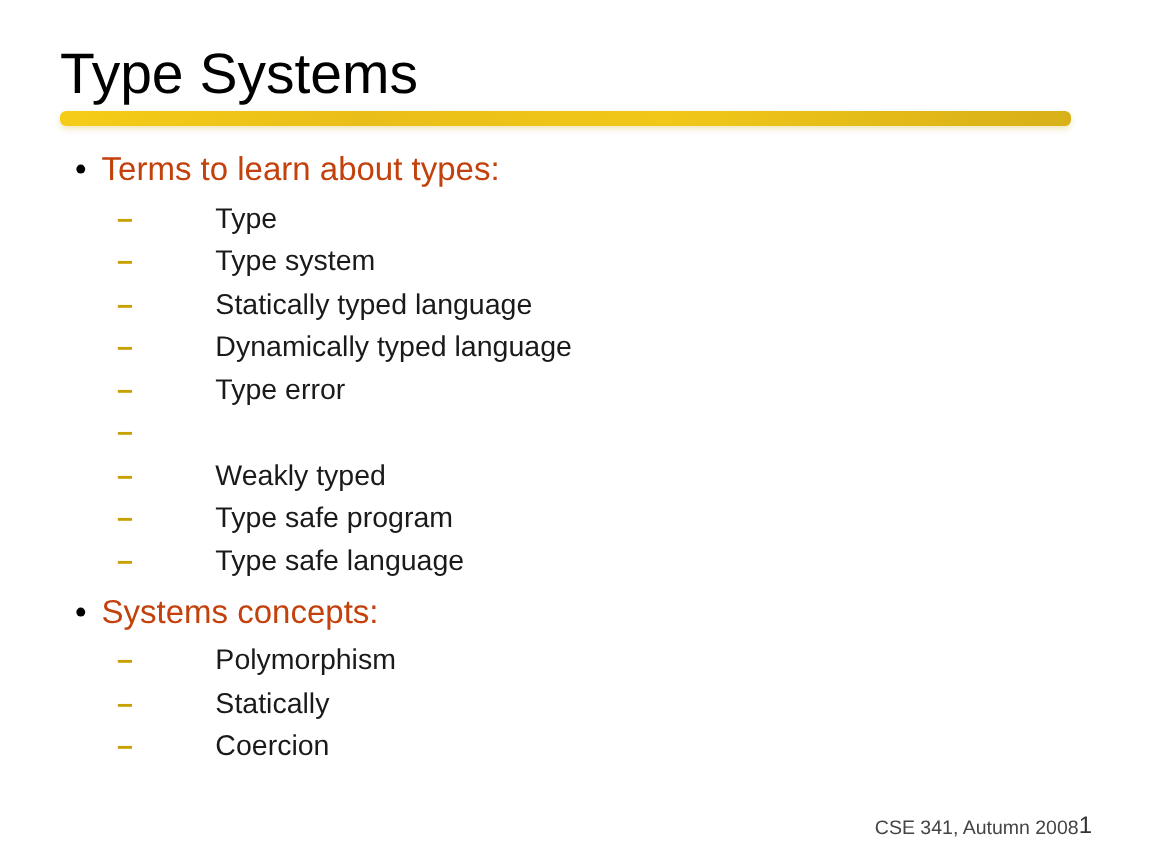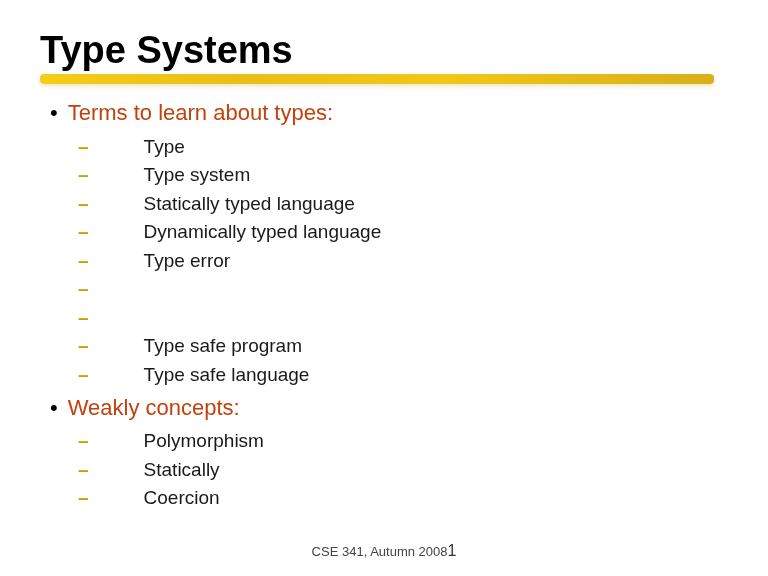--- a/index.html
+++ b/index.html
@@ -24,21 +24,21 @@
       padding: 30px 40px 20px 40px;
       position: relative;
     }
 
     .title-block {
       margin-bottom: 6px;
     }
 
     .slide-title {
       font-size: 38px;
-      font-weight: 700;
+      font-weight: 400;
       color: #000000;
       font-family: Arial Black, Arial, sans-serif;
       line-height: 1.1;
     }
 
     .title-underline {
       height: 10px;
       background: linear-gradient(to right, #f5c800 0%, #e8b800 30%, #f0c200 60%, #d4a800 100%);
       border-radius: 4px;
       margin-top: 2px;
@@ -103,21 +103,21 @@
       font-family: Arial, sans-serif;
       margin-left: 47px;
     }
 
     .footer {
       position: absolute;
       bottom: 16px;
       left: 40px;
       right: 40px;
       display: flex;
-      justify-content: center;
+      justify-content: flex-end;
       align-items: center;
     }
 
     .footer-left {
       font-size: 13px;
       color: #444444;
       font-family: Arial, sans-serif;
     }
 
     .footer-right {
@@ -162,34 +162,35 @@
       </div>
       <div class="sub-item">
         <span class="sub-dash">–</span>
         <span class="sub-text">Type error</span>
       </div>
       <div class="sub-item">
         <span class="sub-dash">–</span>
       </div>
       <div class="sub-item">
         <span class="sub-dash">–</span>
+        <span class="sub-text">Weakly typed</span>
       </div>
       <div class="sub-item">
         <span class="sub-dash">–</span>
         <span class="sub-text">Type safe program</span>
       </div>
       <div class="sub-item">
         <span class="sub-dash">–</span>
         <span class="sub-text">Type safe language</span>
       </div>
     </div>
 
     <div class="bullet-item">
       <span class="bullet-dot">•</span>
-      <span class="bullet-text">Weakly concepts:</span>
+      <span class="bullet-text">Systems concepts:</span>
     </div>
 
     <div class="sub-list">
       <div class="sub-item">
         <span class="sub-dash">–</span>
         <span class="sub-text">Polymorphism</span>
       </div>
       <div class="sub-item">
         <span class="sub-dash">–</span>
         <span class="sub-text">Statically</span>

